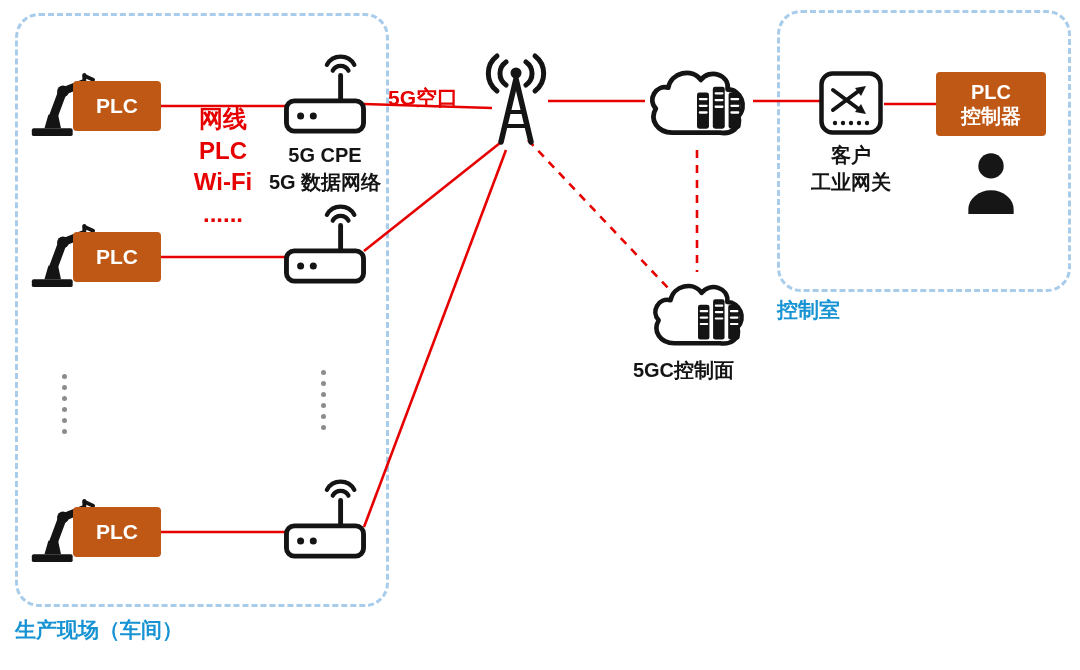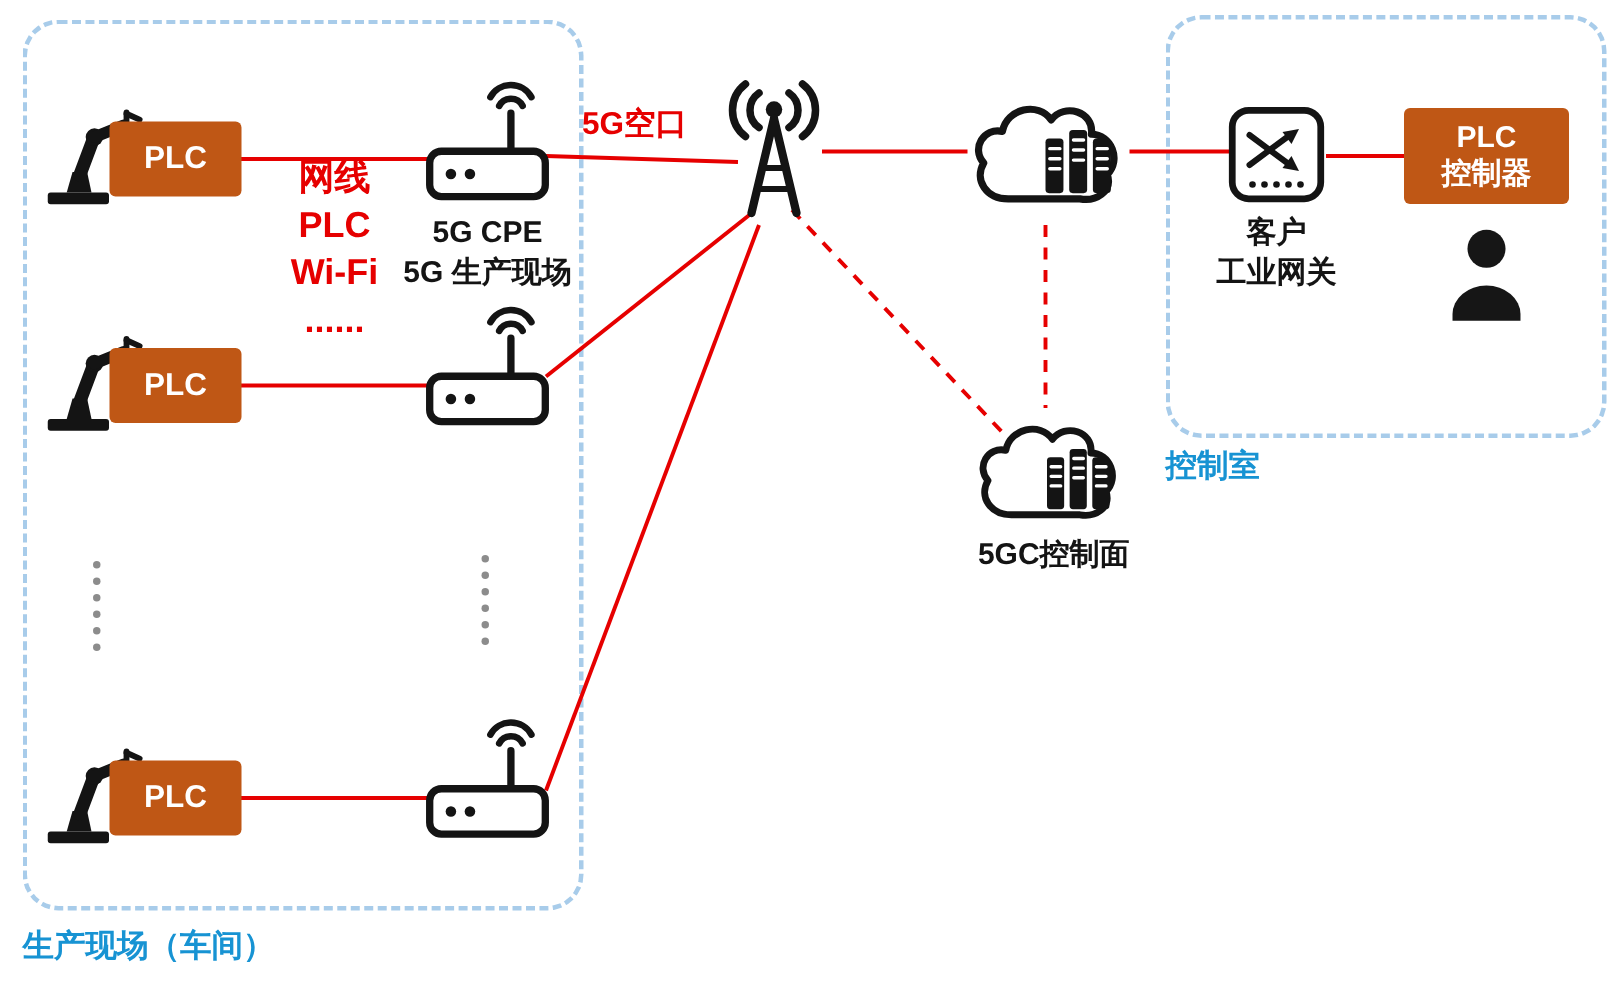--- a/index.html
+++ b/index.html
@@ -99,21 +99,21 @@
         <use href="#sym-router"></use>
       </svg>
   </div>
 
   <div class="lbl red" style="left:185px;top:103px;width:76px;">网线
 PLC
 Wi-Fi
 ......</div>
 
   <div class="lbl black" style="left:250px;top:142px;width:150px;">5G CPE
-5G 生产现场</div>
+5G 数据网络</div>
 
   <div class="icon" style="left:26px;top:221px;width:70px;height:70px;">
     <svg viewBox="0 0 72 70">
         <use href="#sym-robot"></use>
       </svg>
   </div>
   <div class="plc-box" style="left:73px;top:232px;width:88px;height:50px;">
     <span>PLC</span>
   </div>
   <div class="icon" style="left:284px;top:204px;width:82px;height:80px;">
@@ -148,21 +148,21 @@
     <span>PLC</span>
   </div>
   <div class="icon" style="left:284px;top:479px;width:82px;height:80px;">
     <svg viewBox="0 0 84 82">
         <use href="#sym-router"></use>
       </svg>
   </div>
 
   <div class="zone-label" style="left:15px;top:616px;width:368px;">生产现场（车间）</div>
 
-  <div class="air-label" style="left:388px;top:68px;text-align:right;">5G空口</div>
+  <div class="air-label" style="left:388px;top:84px;text-align:right;">5G空口</div>
 
   <div class="icon" style="left:468px;top:52px;width:96px;height:96px;">
     <svg viewBox="0 0 96 96">
       <g stroke="#141414" stroke-linecap="round" fill="none">
         <circle cx="48" cy="21" r="5.5" fill="#141414" stroke="none"></circle>
         <path d="M38 10 A 14 14 0 0 0 38 33" stroke-width="5"></path>
         <path d="M29 4 A 22 22 0 0 0 29 39" stroke-width="5"></path>
         <path d="M58 10 A 14 14 0 0 1 58 33" stroke-width="5"></path>
         <path d="M67 4 A 22 22 0 0 1 67 39" stroke-width="5"></path>
         <path d="M48 27 L33 90 M48 27 L63 90" stroke-width="5.5"></path>
@@ -176,21 +176,21 @@
     <svg viewBox="0 0 112 94">
         <use href="#sym-cloud"></use>
       </svg>
   </div>
 
   <div class="icon" style="left:646px;top:270px;width:104px;height:86px;">
     <svg viewBox="0 0 112 94">
         <use href="#sym-cloud"></use>
       </svg>
   </div>
-  <div class="lbl black" style="left:630px;top:357px;width:145px;">5GC控制面</div>
+  <div class="lbl black" style="left:611px;top:357px;width:145px;">5GC控制面</div>
 
   <div class="icon" style="left:818px;top:70px;width:66px;height:66px;">
     <svg viewBox="0 0 66 66">
       <rect x="3.5" y="3.5" width="59" height="59" rx="11" fill="#ffffff" stroke="#141414" stroke-width="4.5"></rect>
       <g stroke="#141414" stroke-width="4" stroke-linecap="round">
         <line x1="15" y1="40" x2="42" y2="20"></line>
         <line x1="15" y1="20" x2="42" y2="40"></line>
       </g>
       <g fill="#141414">
         <polygon points="48,16 43,26 37,18"></polygon>

